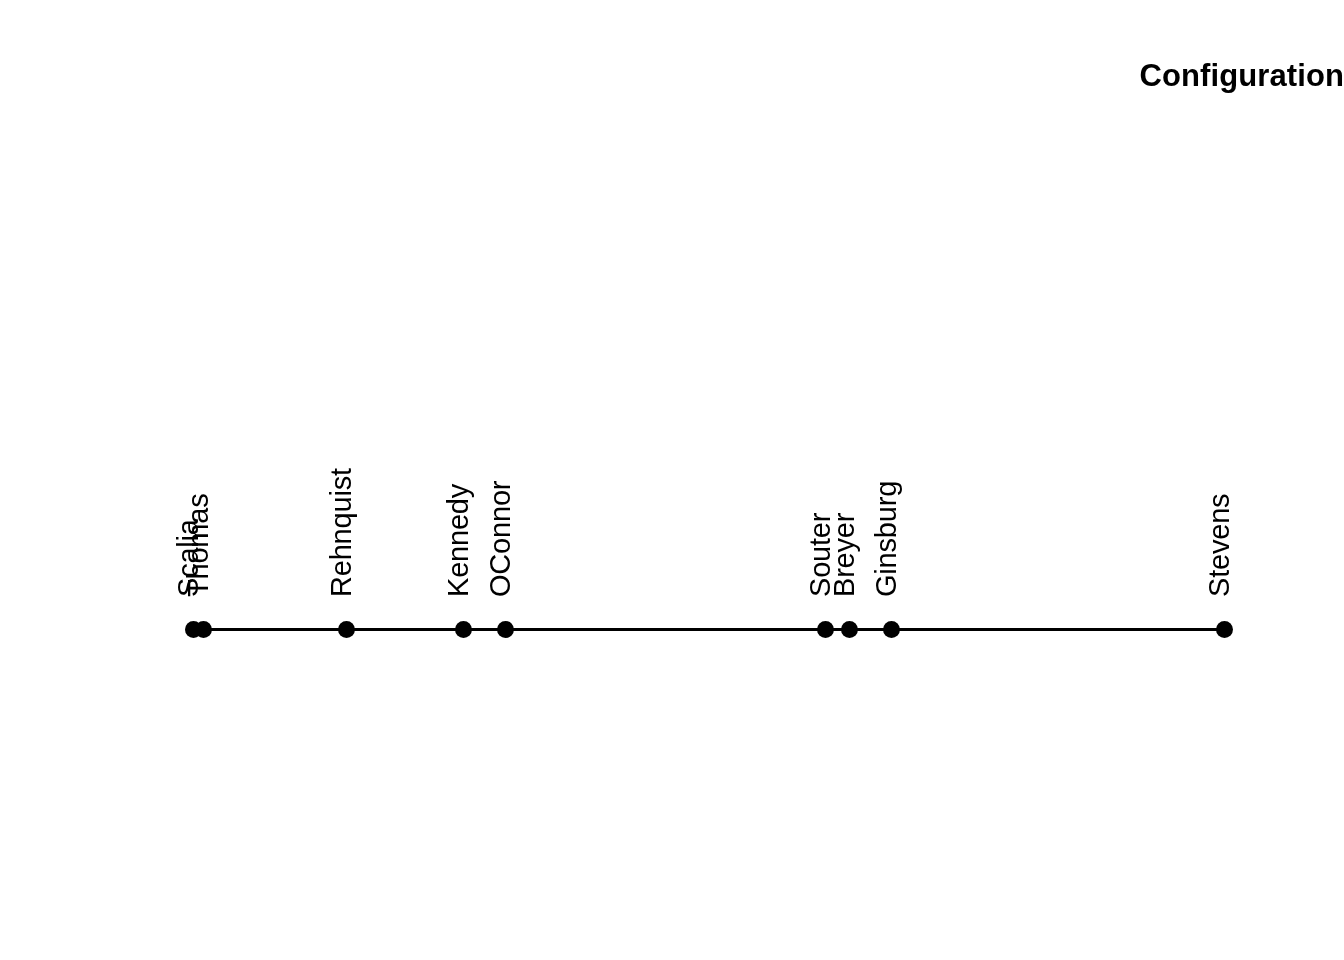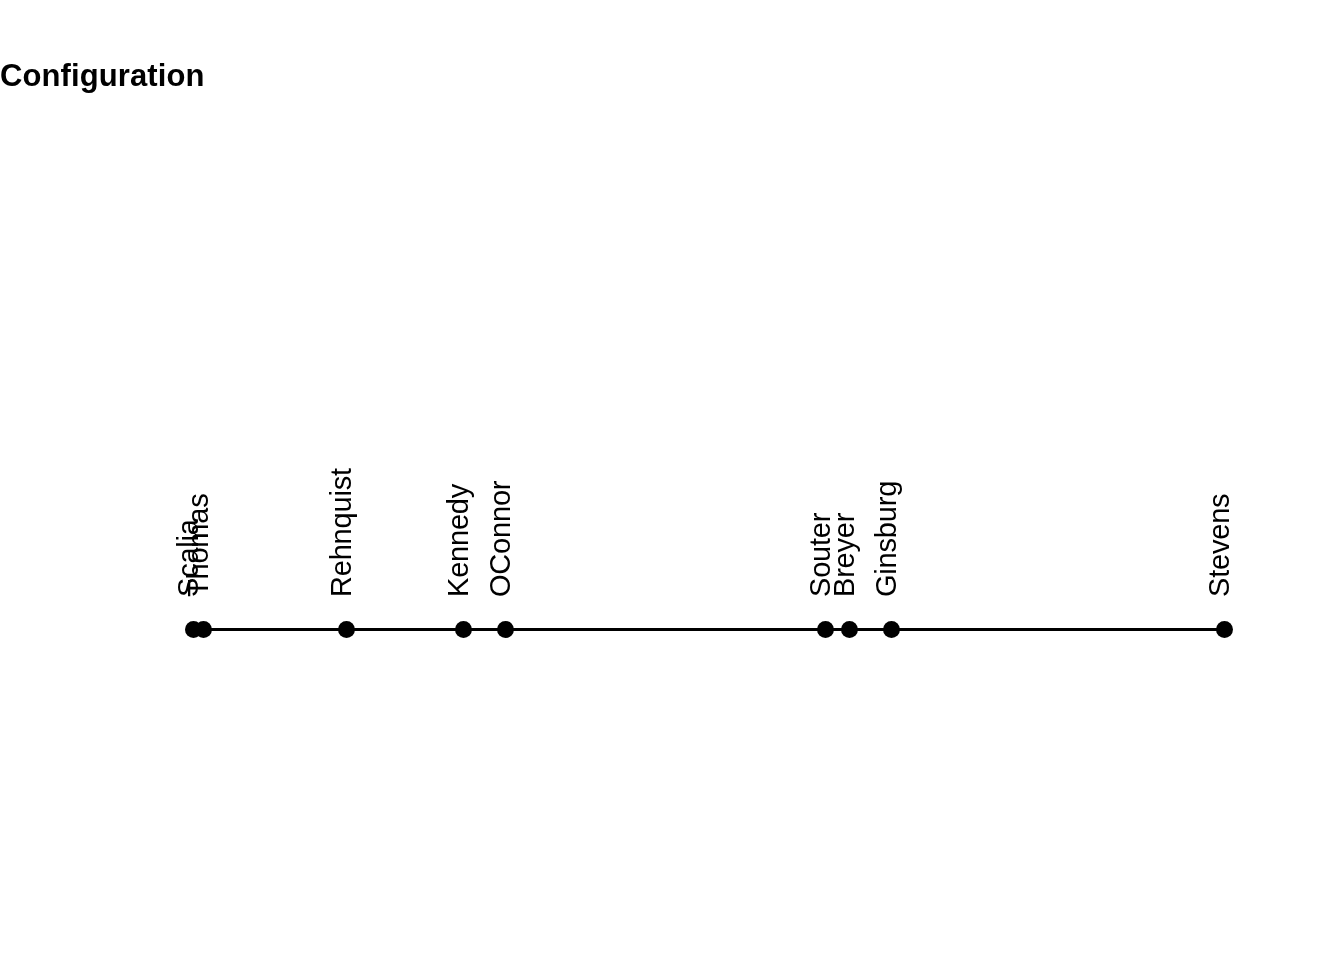--- a/index.html
+++ b/index.html
@@ -24,21 +24,21 @@
     height: 960px;
     background: #ffffff;
   }
 
   
   #chart-title {
     position: absolute;
     left: 0;
     top: 58px;
     width: 1344px;
-    text-align: left;
+    text-align: right;
     font-size: 31px;
     font-weight: bold;
     color: #000000;
     letter-spacing: 0.1px;
     white-space: nowrap;
   }
 
   
   #axis-line {
     position: absolute;

